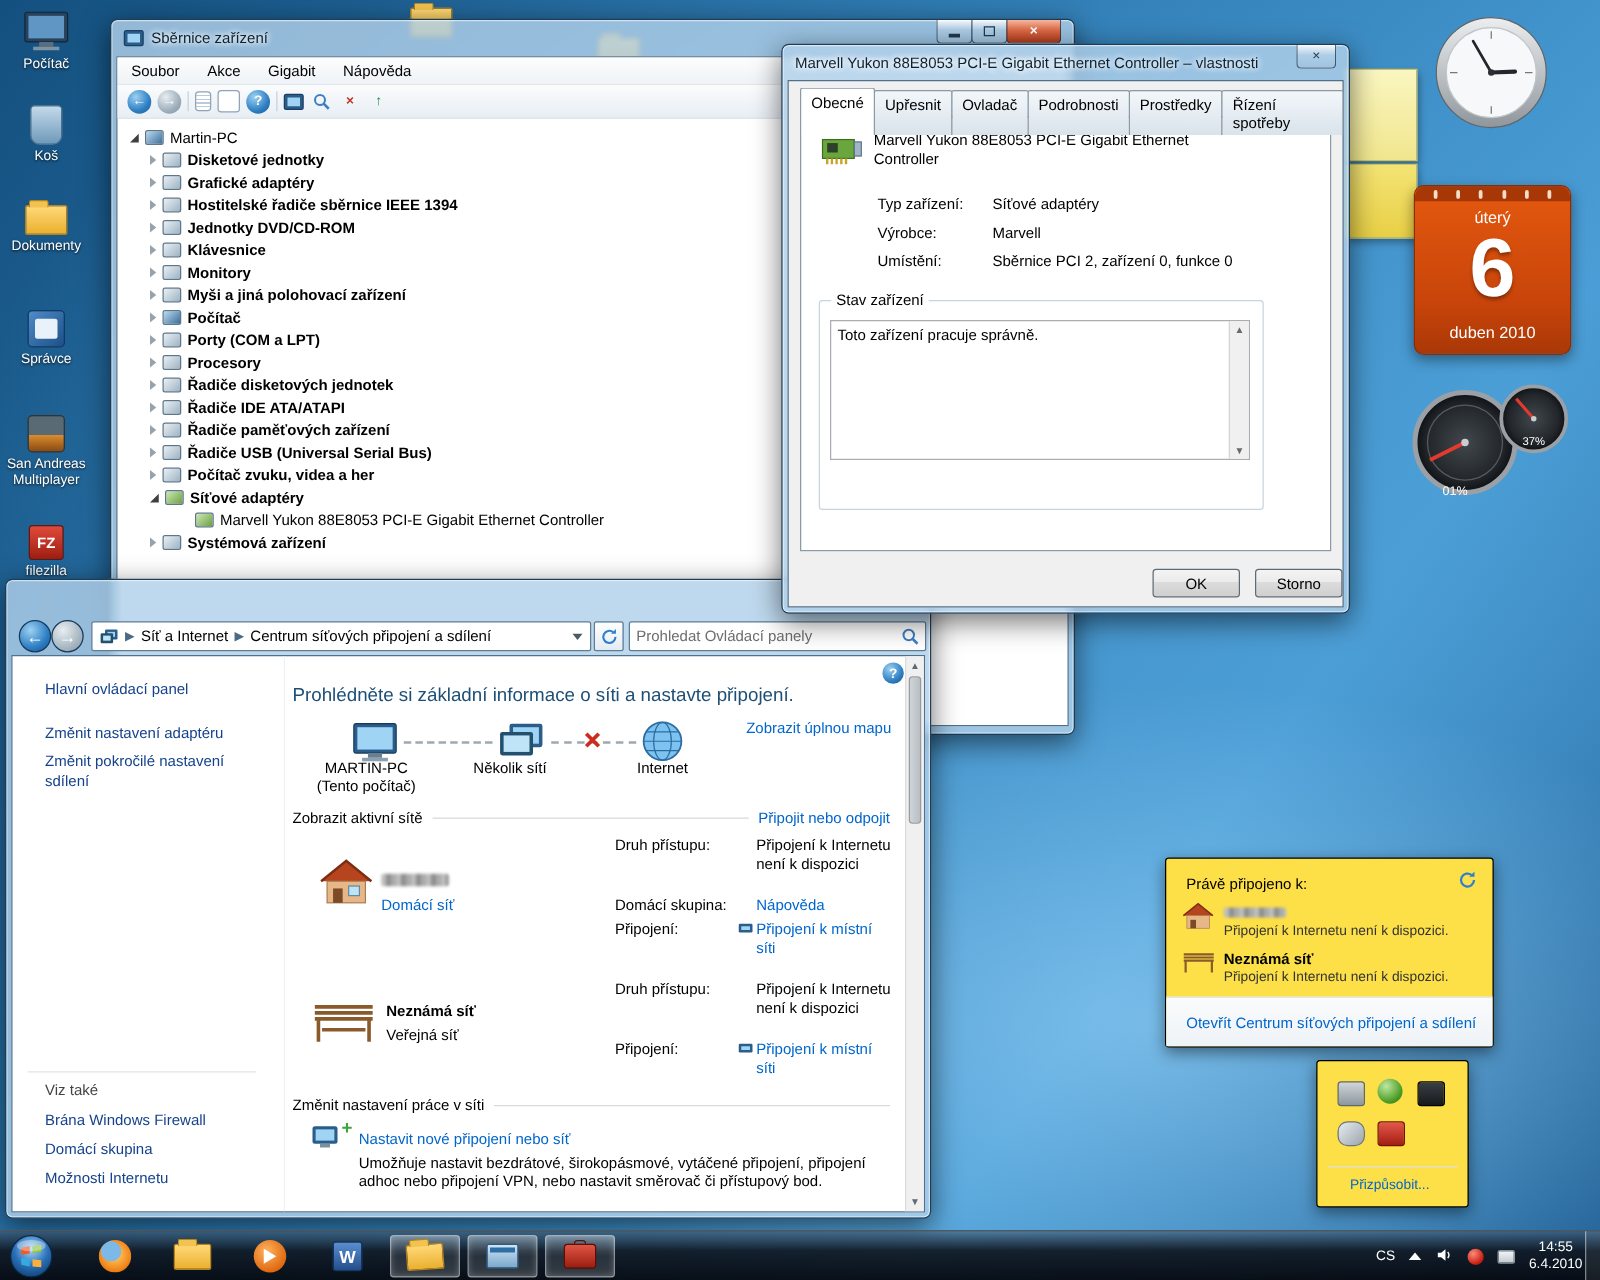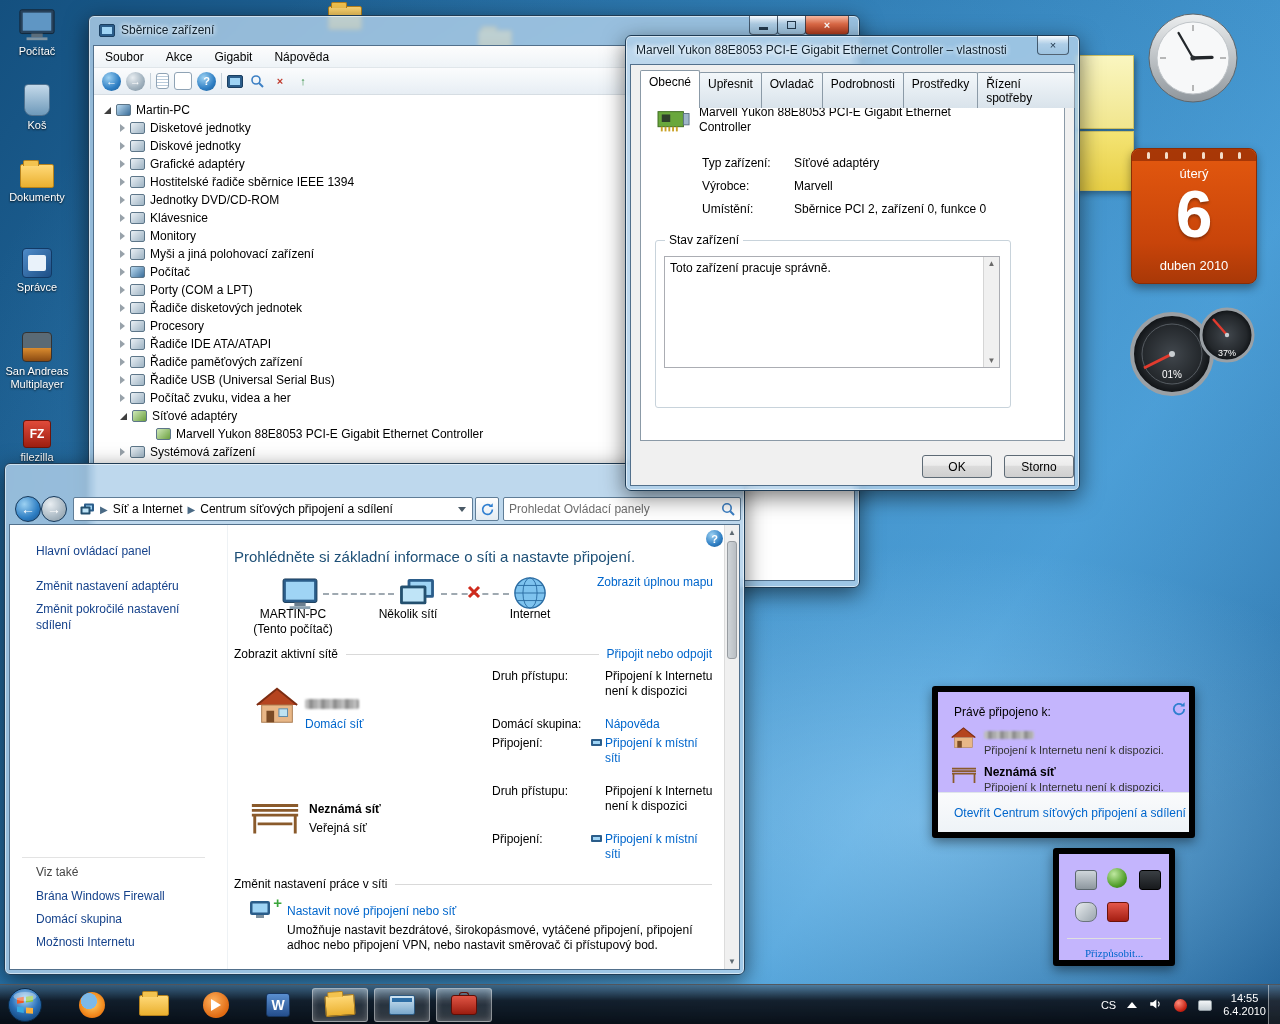--- a/index.html
+++ b/index.html
@@ -36,21 +36,21 @@
 .tbico{width:18px;height:18px;border-radius:3px;display:flex;align-items:center;justify-content:center;font-size:11px;}
 .circ{border-radius:50%;color:#fff;width:19px;height:19px;}
 .circ.back{background:radial-gradient(circle at 35% 30%,#9cd1f2,#2f7fc4 60%,#195a92);}
 .circ.fwd{background:radial-gradient(circle at 35% 30%,#e8edf1,#9fb0bd 60%,#7c8f9d);}
 .tbsep{width:1px;height:16px;background:#c6d1da;}
 .pg{width:13px;height:16px;border:1px solid #8fa3b5;background:repeating-linear-gradient(#fff 0 2px,#b9cbdb 2px 3px);}
 .minimon{width:16px;height:13px;background:#2b5d8a;border:1px solid #1b3f61;border-radius:2px;position:relative;}
 .minimon::before{content:"";position:absolute;inset:2px;background:#9fd4f5;}
 .tree{padding:6px 0 0 4px;overflow:hidden;}
 .trow{height:18px;display:flex;align-items:center;gap:5px;white-space:nowrap;}
-.trow.cat{padding-left:22px;}
+.trow.cat{padding-left:22px;font-weight:bold;}
 .trow.root{padding-left:6px;}
 .trow.child{padding-left:58px;}
 .exp{width:0;height:0;border-top:4px solid transparent;border-bottom:4px solid transparent;border-left:5px solid #98a2aa;flex:none;}
 .exp.open{border:none;border-bottom:7px solid #3f3f3f;border-left:7px solid transparent;}
 .devico{width:15px;height:12px;flex:none;border:1px solid #5d7689;border-radius:2px;background:linear-gradient(135deg,#eaf0f5,#9db3c3);}
 .devico.pc{background:linear-gradient(135deg,#bcdcf2,#3a6d99);}
 .devico.net{background:linear-gradient(135deg,#cfe9b9,#6ba03e);}
 
 #props{left:625px;top:35px;width:455px;height:456px;z-index:4;}
 #props .client{left:4px;right:4px;top:28px;bottom:4px;background:#f0f0f0;}
@@ -83,24 +83,24 @@
 .sect{position:absolute;left:6px;right:12px;display:flex;align-items:center;gap:8px;}
 .sect .rule{flex:1;height:1px;background:#d9d9d9;}
 .dash{position:absolute;border-top:2px dashed #9fa9b1;}
 .mlabel{position:absolute;text-align:center;line-height:15px;}
 .collbl{position:absolute;left:264px;white-space:nowrap;}
 .colval{position:absolute;left:377px;width:110px;line-height:15px;}
 .vscroll{width:15px;background:#f0f0f0;border-left:1px solid #dcdcdc;position:relative;}
 .vthumb{position:absolute;left:2px;right:2px;top:16px;height:118px;background:linear-gradient(90deg,#cfd4d8,#b9bec3);border:1px solid #979ca1;border-radius:3px;}
 .varr{position:absolute;left:0;right:0;height:15px;display:flex;align-items:center;justify-content:center;font-size:8px;color:#5f6a72;}
 
-.popup{position:absolute;background:#c4b5fd;border:6px solid #000000;border-radius:3px;box-shadow:0 4px 12px rgba(0,0,0,.45);z-index:6;}
+.popup{position:absolute;background:#fde047;border:1px solid #000000;border-radius:3px;box-shadow:0 4px 12px rgba(0,0,0,.45);z-index:6;}
 #flyout{left:932px;top:686px;width:263px;height:152px;}
 #flyout .foot{position:absolute;left:0;right:0;bottom:0;height:40px;background:linear-gradient(#fafbfc,#eef3f7);border-top:1px solid #dfe5ea;}
-#traypopup{left:1053px;top:848px;width:122px;height:118px;font-family:Liberation Serif, serif;}
+#traypopup{left:1053px;top:848px;width:122px;height:118px;}
 .tico{position:absolute;width:22px;height:20px;border-radius:3px;}
 
 #taskbar{position:absolute;left:0;top:984px;width:1280px;height:40px;z-index:8;background:linear-gradient(rgba(70,90,110,.55),rgba(15,22,32,.92) 40%,rgba(5,8,14,.95));border-top:1px solid rgba(255,255,255,.3);}
 .tbtn{position:absolute;top:3px;width:56px;height:34px;border-radius:3px;display:flex;align-items:center;justify-content:center;}
 .tbtn.open{background:linear-gradient(rgba(255,255,255,.30),rgba(255,255,255,.10) 50%,rgba(255,255,255,.18));border:1px solid rgba(255,255,255,.45);box-shadow:inset 0 0 6px rgba(255,255,255,.25);}
 .tray{position:absolute;right:14px;top:0;height:40px;display:flex;align-items:center;gap:11px;color:#fff;font-size:11px;}
 .clockblk{text-align:center;line-height:13px;}
 .showdesk{position:absolute;right:0;top:0;width:12px;height:40px;border-left:1px solid rgba(255,255,255,.45);background:rgba(255,255,255,.07);}
 .upchev{width:0;height:0;border-left:5px solid transparent;border-right:5px solid transparent;border-bottom:6px solid #fff;}
 </style>
@@ -199,21 +199,21 @@
         </radialGradient>
       </defs>
     <circle cx="52" cy="50" r="40" fill="url(#gg)" stroke="#9aa0a5" stroke-width="4"></circle>
     <circle cx="52" cy="50" r="30" fill="none" stroke="#555b61"></circle>
     <line x1="52" y1="50" x2="24" y2="64" stroke="#e23b2e" stroke-width="3"></line>
     <circle cx="52" cy="50" r="3" fill="#c9ced2"></circle>
     <circle cx="107" cy="31" r="26" fill="url(#gg)" stroke="#9aa0a5" stroke-width="3"></circle>
     <line x1="107" y1="31" x2="93" y2="15" stroke="#e23b2e" stroke-width="2.4"></line>
     <circle cx="107" cy="31" r="2.2" fill="#c9ced2"></circle>
   </svg>
-  <span style="position:absolute;left:34px;top:65px;width:36px;text-align:center;color:#fff;font-size:10px;">01%</span>
+  <span style="position:absolute;left:34px;top:84px;width:36px;color:#fff;font-size:10px;">01%</span>
   <span style="position:absolute;left:90px;top:44px;width:34px;text-align:center;color:#fff;font-size:9px;">37%</span>
 </div>
 
 <div class="win" id="devmgr">
   <div class="titlebar">
     <span class="minimon" style="margin-right:6px"></span>
     <span>Sběrnice zařízení</span>
   </div>
   <div class="caps" style="right:10px">
     <div class="capbtn">
@@ -256,25 +256,20 @@
           <span>Martin-PC</span>
         </div>
       <div class="trow cat">
           <span class="exp"></span>
           <span class="devico"></span>
           <span>Disketové jednotky</span>
         </div>
       <div class="trow cat">
           <span class="exp"></span>
           <span class="devico"></span>
-          <span>Diskové jednotky</span>
-        </div>
-      <div class="trow cat">
-          <span class="exp"></span>
-          <span class="devico"></span>
           <span>Grafické adaptéry</span>
         </div>
       <div class="trow cat">
           <span class="exp"></span>
           <span class="devico"></span>
           <span>Hostitelské řadiče sběrnice IEEE 1394</span>
         </div>
       <div class="trow cat">
           <span class="exp"></span>
           <span class="devico"></span>
@@ -301,26 +296,26 @@
           <span>Počítač</span>
         </div>
       <div class="trow cat">
           <span class="exp"></span>
           <span class="devico"></span>
           <span>Porty (COM a LPT)</span>
         </div>
       <div class="trow cat">
           <span class="exp"></span>
           <span class="devico"></span>
+          <span>Procesory</span>
+        </div>
+      <div class="trow cat">
+          <span class="exp"></span>
+          <span class="devico"></span>
           <span>Řadiče disketových jednotek</span>
-        </div>
-      <div class="trow cat">
-          <span class="exp"></span>
-          <span class="devico"></span>
-          <span>Procesory</span>
         </div>
       <div class="trow cat">
           <span class="exp"></span>
           <span class="devico"></span>
           <span>Řadiče IDE ATA/ATAPI</span>
         </div>
       <div class="trow cat">
           <span class="exp"></span>
           <span class="devico"></span>
           <span>Řadiče paměťových zařízení</span>

